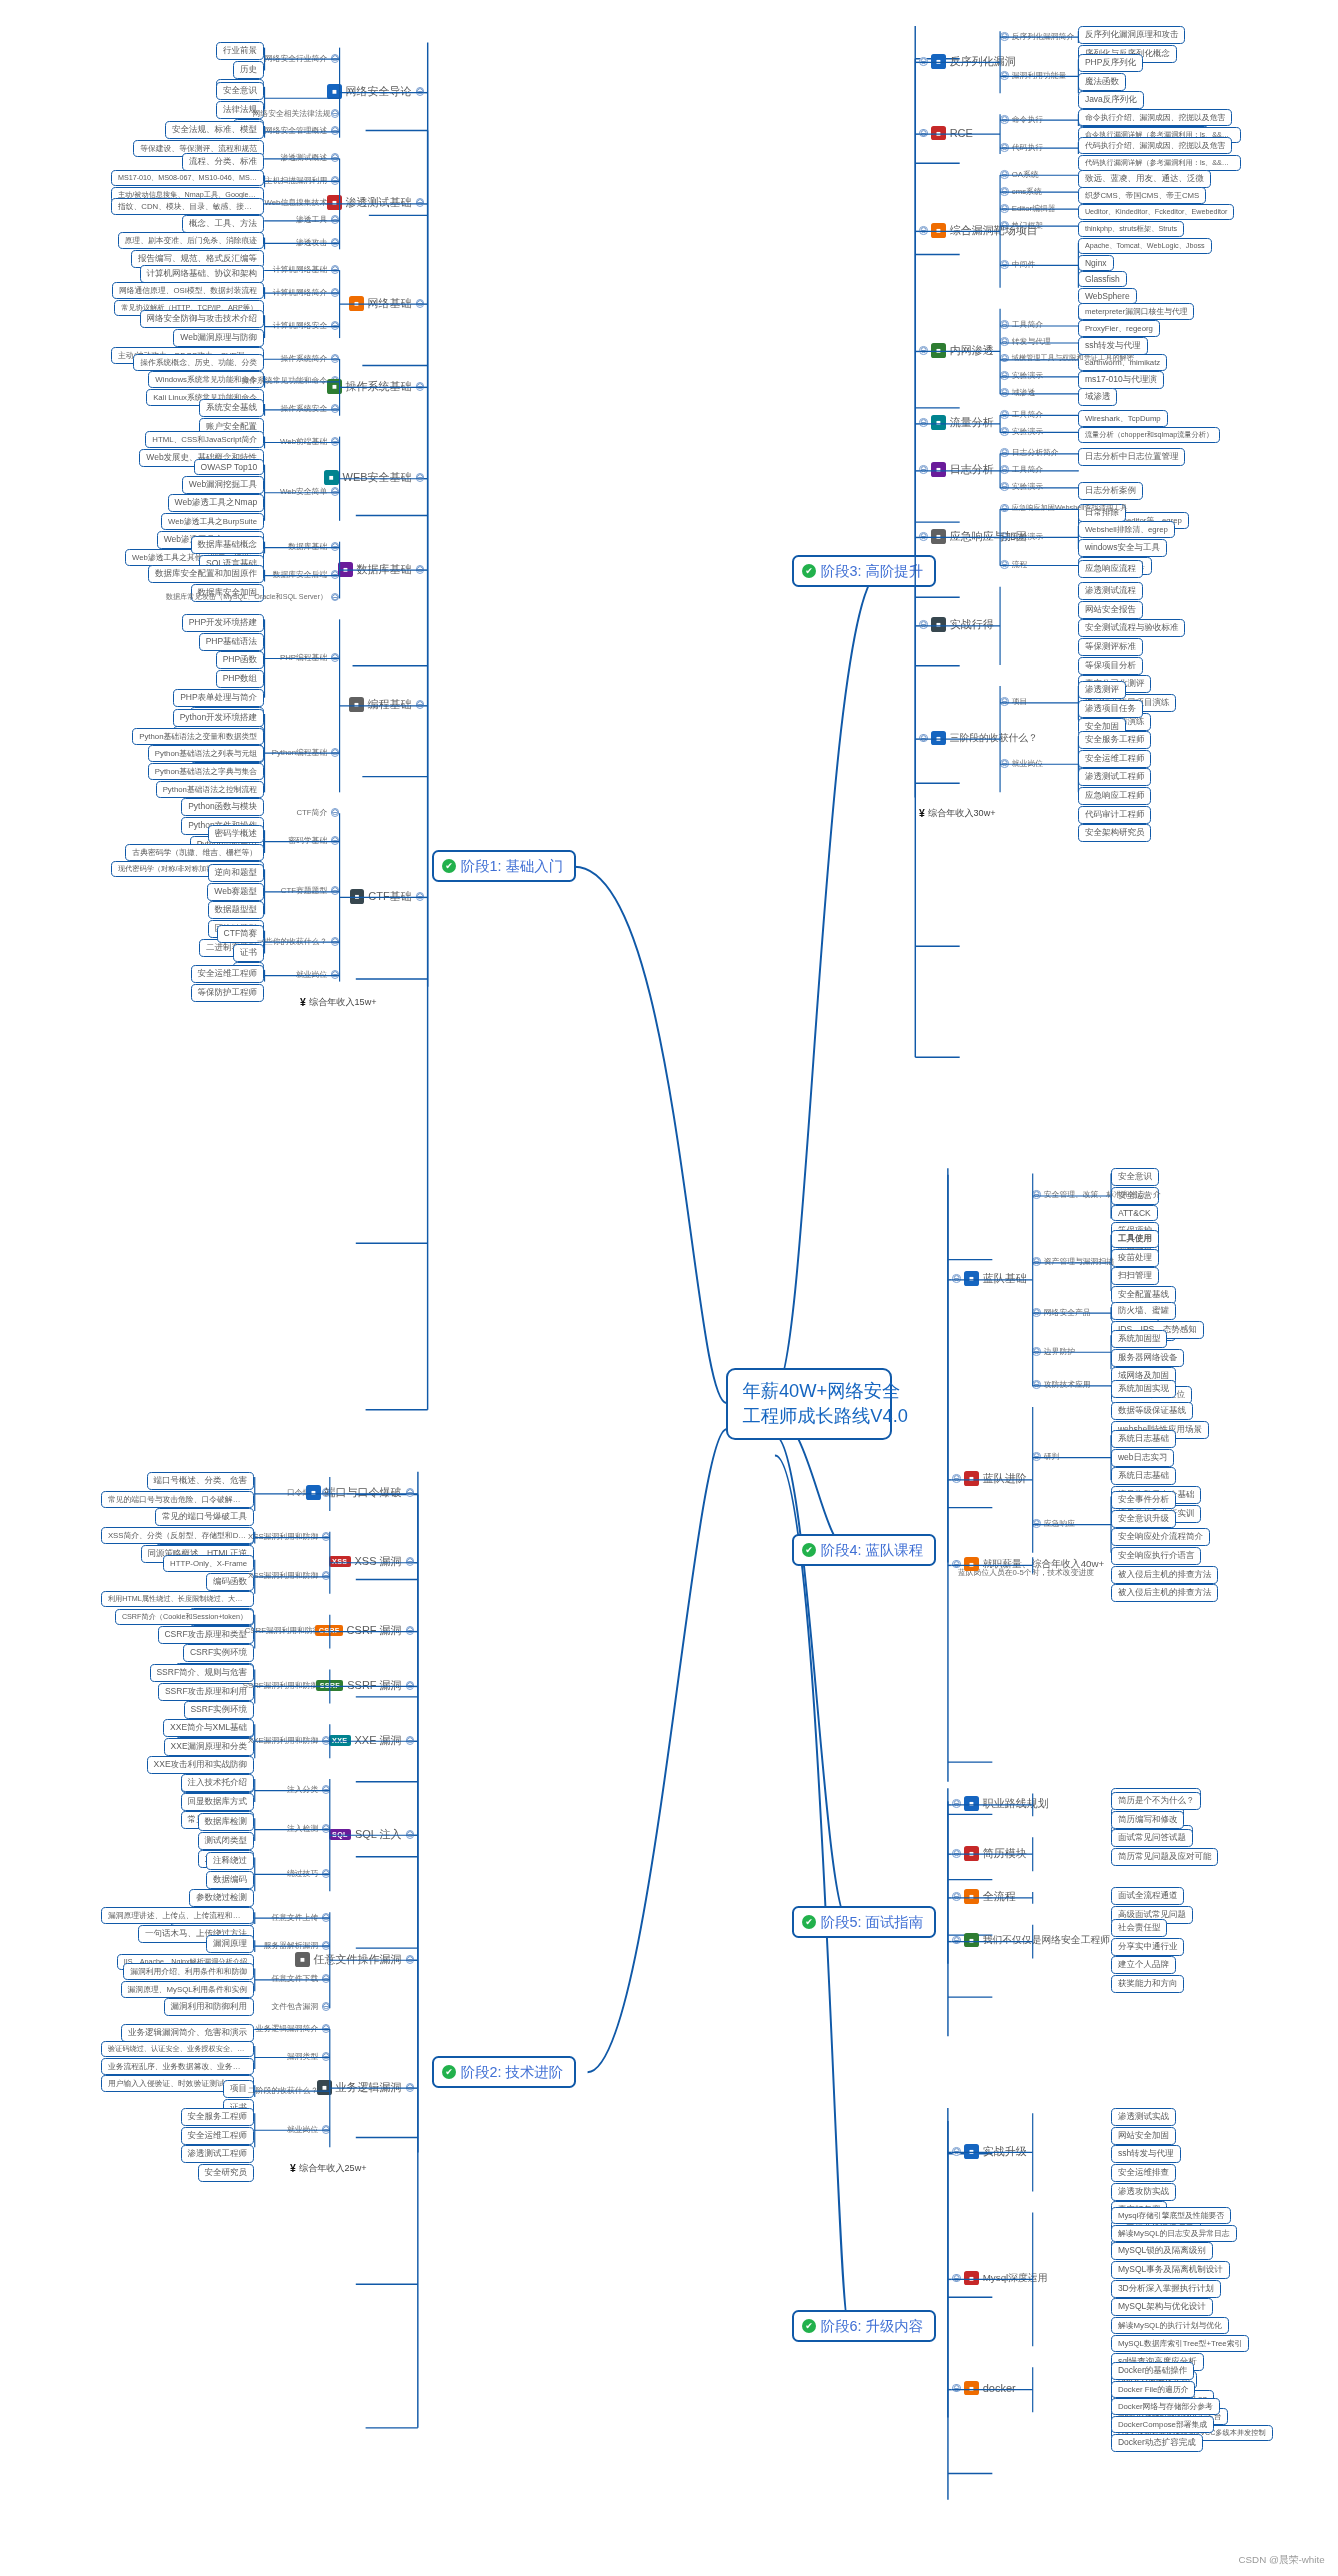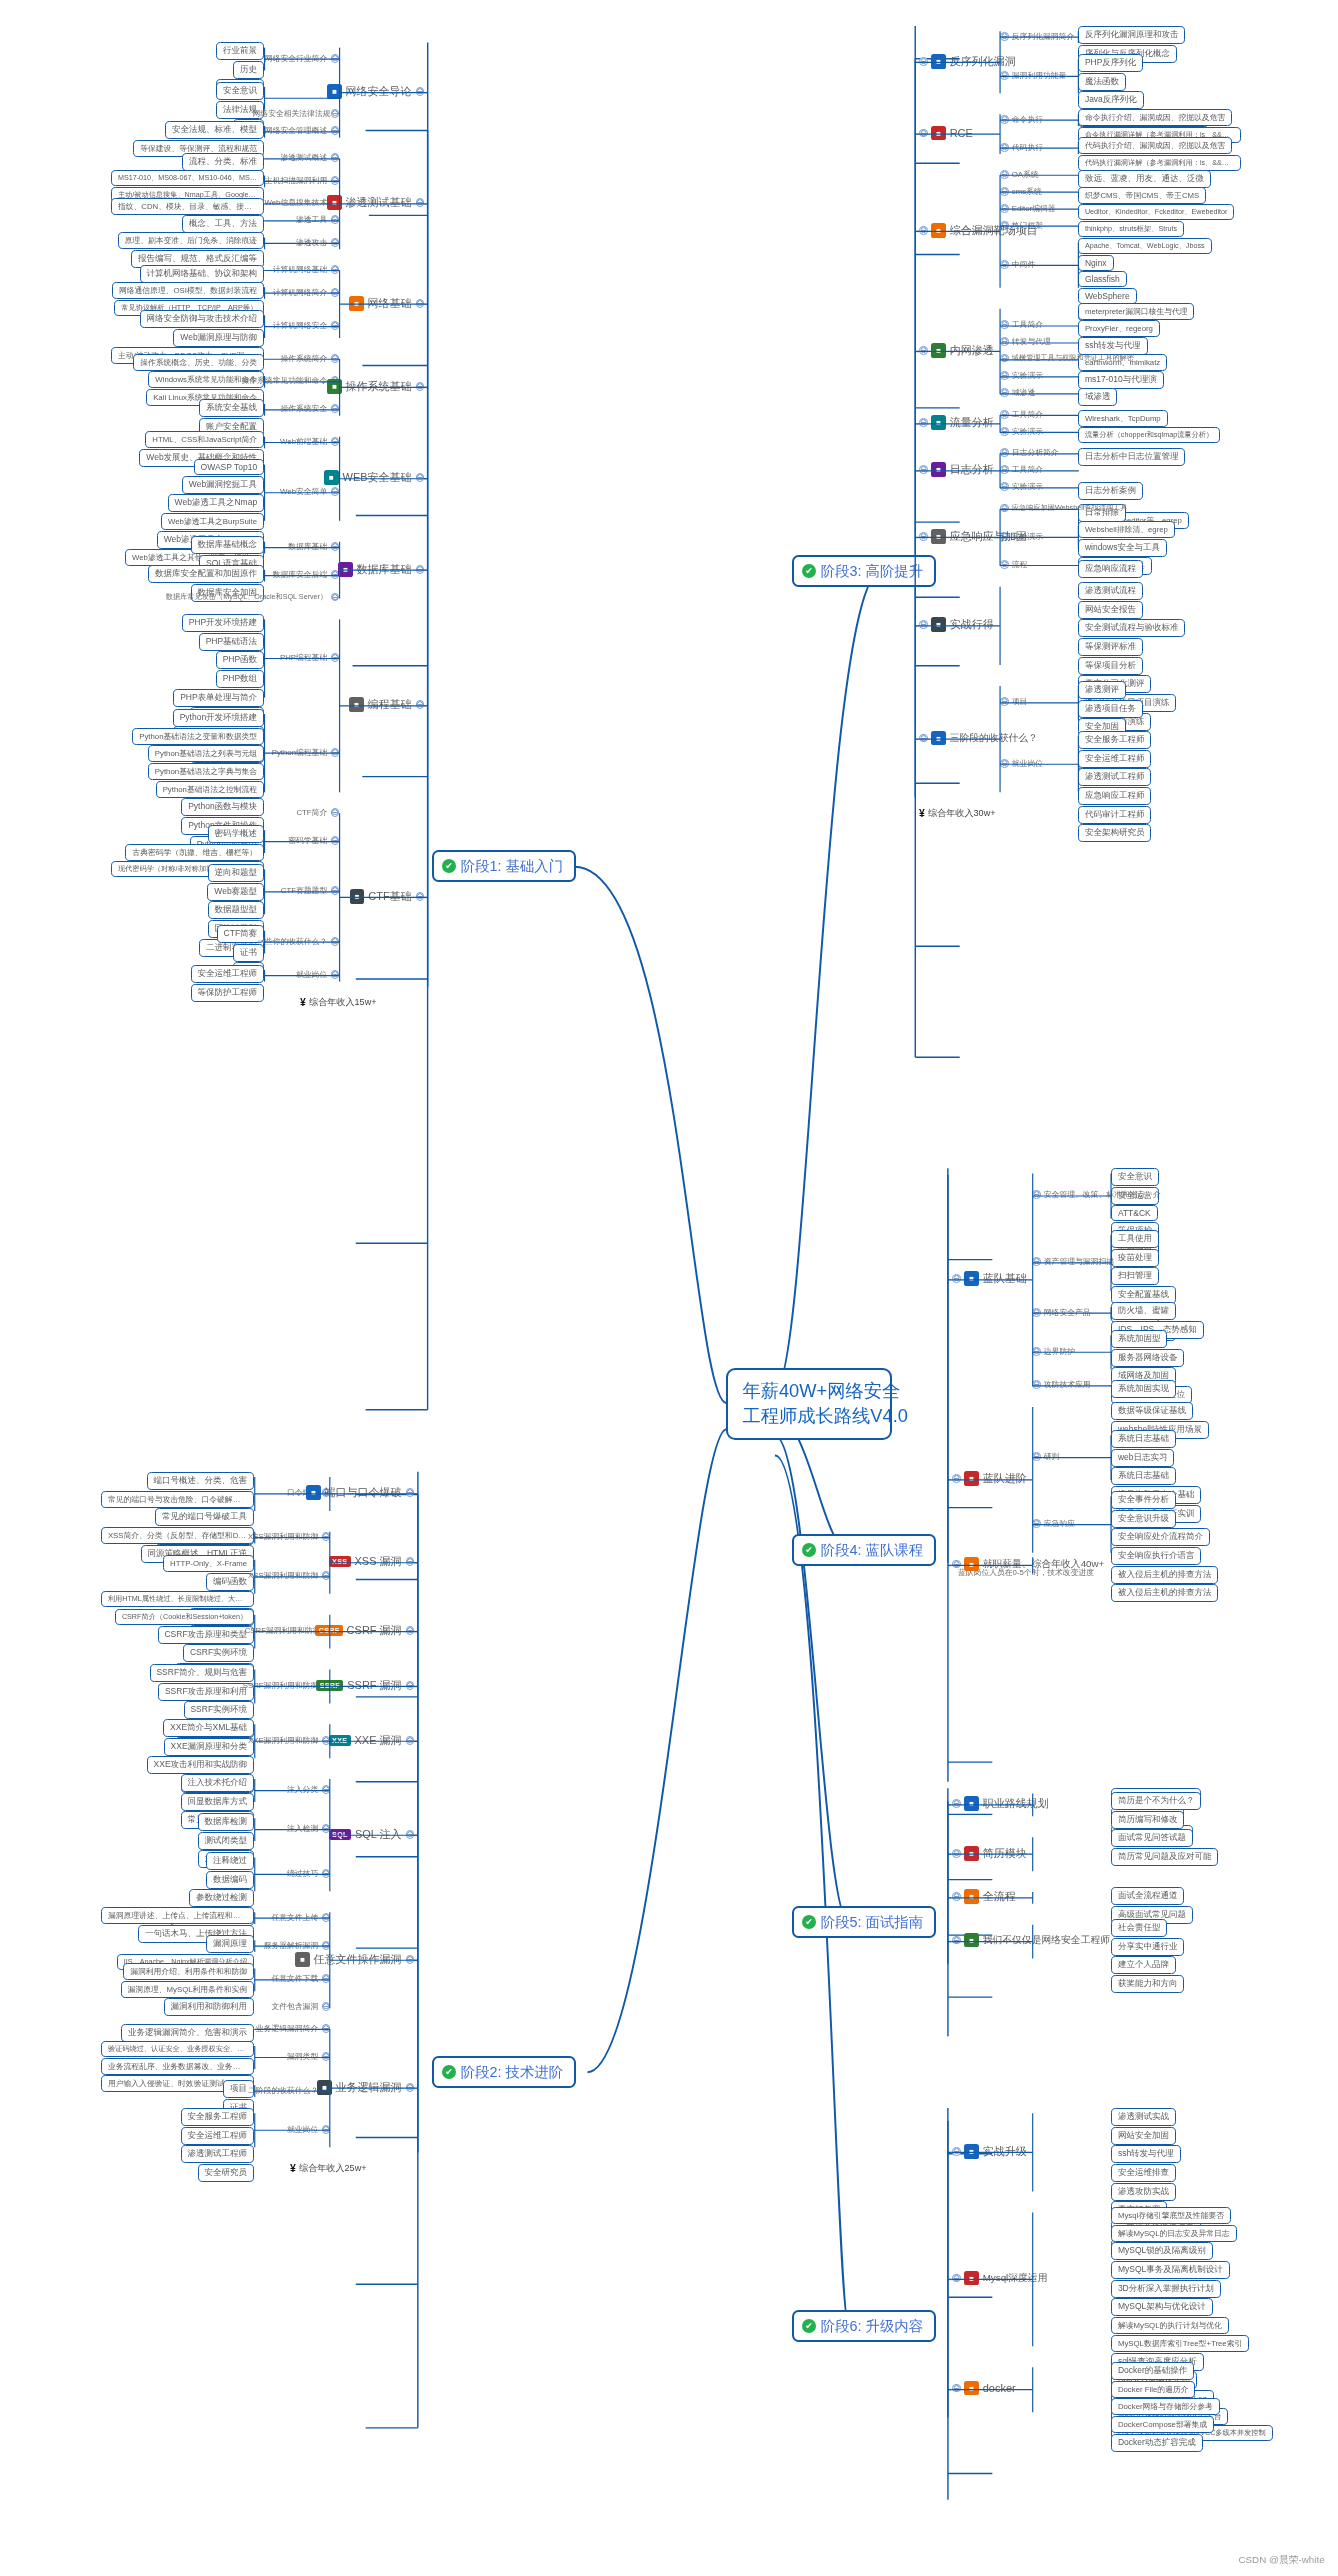--- a/index.html
+++ b/index.html
@@ -942,21 +942,21 @@
         <div class="leaf boxed " style="margin-bottom: 0.7px; max-width: 100%; overflow: hidden; text-overflow: ellipsis;">安全运营</div>
         <div class="leaf boxed " style="margin-bottom: 0.7px; max-width: 100%; overflow: hidden; text-overflow: ellipsis;">ATT&amp;CK</div>
         <div class="leaf boxed " style="margin-bottom: 0.7px; max-width: 100%; overflow: hidden; text-overflow: ellipsis;">等保项护</div>
         <div class="leaf boxed " style="margin-bottom: 0.7px; max-width: 100%; overflow: hidden; text-overflow: ellipsis;">安全合规</div>
       </div>
       <div class="node" style="left: 1032px; top: 1189px; width: 98px; justify-content: flex-start; gap: 3.3px;">
         <span class="collapse"></span>
         <span class="leaf sm">安全管理、改策、标准和增点、介</span>
       </div>
       <div class="node" style="left: 1111px; top: 1230px; width: 163px; flex-direction: column; align-items: flex-start;">
-        <div class="leaf boxed " style="margin-bottom: 0.7px; max-width: 100%; overflow: hidden; text-overflow: ellipsis;">工具使用</div>
+        <div class="leaf boxed " style="margin-bottom: 0.7px; max-width: 100%; overflow: hidden; text-overflow: ellipsis; font-weight: bold;">工具使用</div>
         <div class="leaf boxed " style="margin-bottom: 0.7px; max-width: 100%; overflow: hidden; text-overflow: ellipsis;">疫苗处理</div>
         <div class="leaf boxed " style="margin-bottom: 0.7px; max-width: 100%; overflow: hidden; text-overflow: ellipsis;">扫扫管理</div>
         <div class="leaf boxed " style="margin-bottom: 0.7px; max-width: 100%; overflow: hidden; text-overflow: ellipsis;">安全配置基线</div>
         <div class="leaf boxed " style="margin-bottom: 0.7px; max-width: 100%; overflow: hidden; text-overflow: ellipsis;">端口、介</div>
         <div class="leaf boxed " style="margin-bottom: 0.7px; max-width: 100%; overflow: hidden; text-overflow: ellipsis;">漏洞技术利用</div>
       </div>
       <div class="node" style="left: 1032px; top: 1256px; width: 98px; justify-content: flex-start; gap: 3.3px;">
         <span class="collapse"></span>
         <span class="leaf sm">资产管理与漏洞扫描</span>
       </div>

